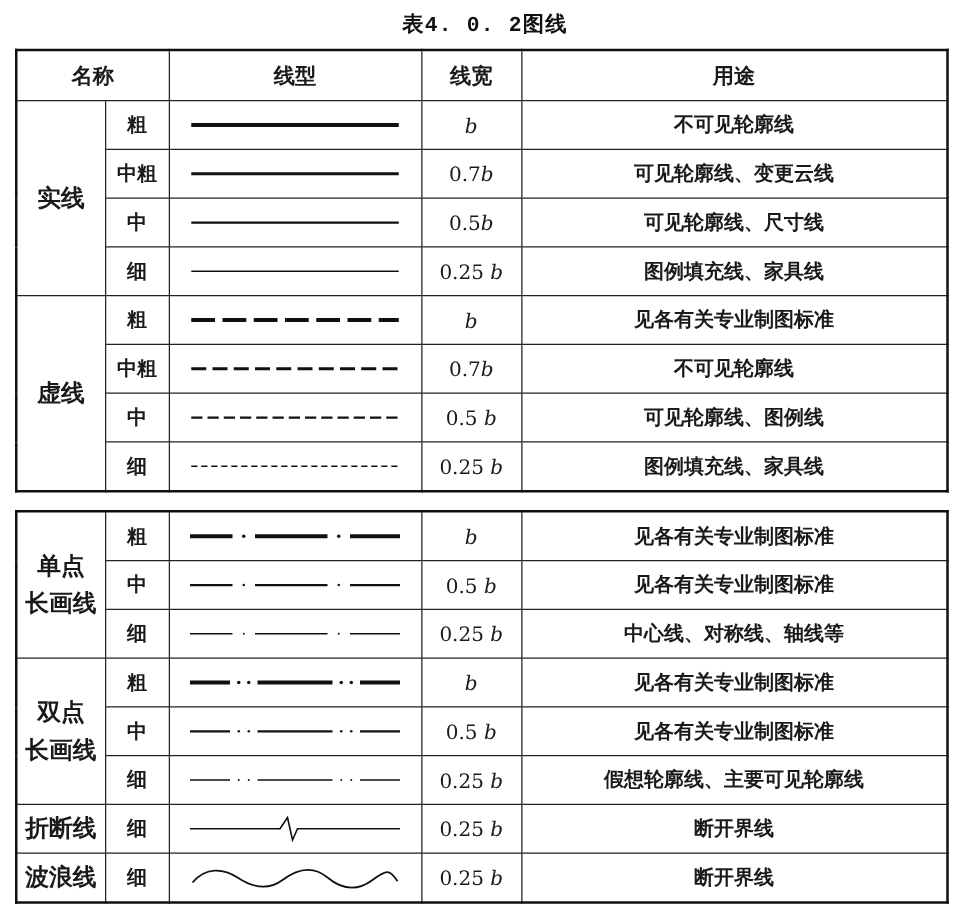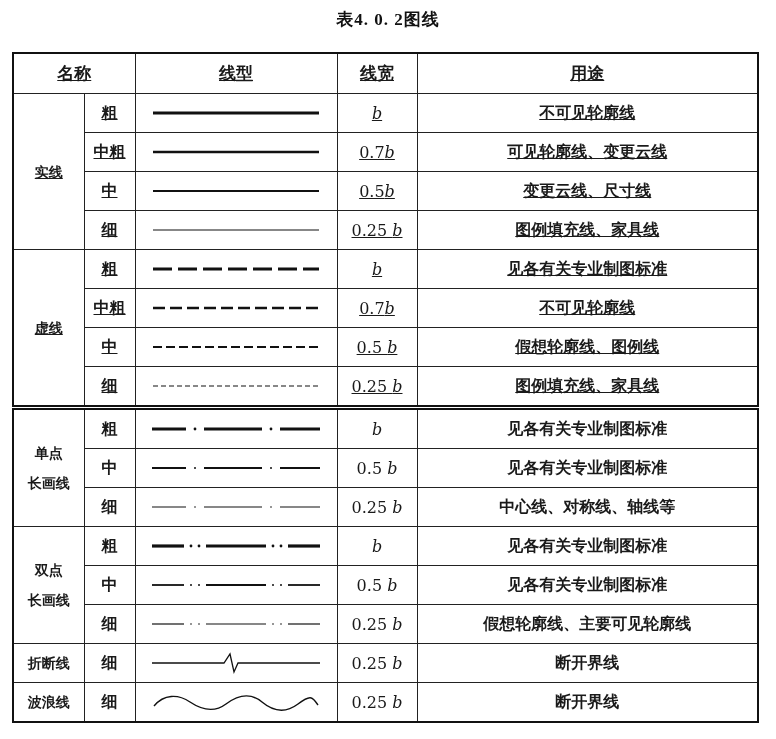--- a/index.html
+++ b/index.html
@@ -1,28 +1,28 @@
 <!DOCTYPE html>
 <html><head>
 <meta charset="utf-8">
 <style>
   html, body { margin:0; padding:0; background:#ffffff; }
   body { width:776px; height:739px; position:relative; overflow:hidden;
          font-family:"DejaVu Serif", "Liberation Serif", serif; color:#1a1a1a; }
   .title { position:absolute; left:0; top:8px; width:776px; text-align:center;
-           font-family:Liberation Serif, serif; font-weight:bold;
+           font-family:Liberation Mono, monospace; font-weight:bold;
            font-size:17px; letter-spacing:1px; color:#111; }
   .tbl { position:absolute; left:12px; width:745px; border-collapse:collapse;
          table-layout:fixed; border:2.5px solid #111; }
   .tbl td { border:1.5px solid #222; text-align:center; vertical-align:middle;
             padding:0; font-size:16px; font-weight:bold; height:38px; }
   .tbl td.w { font-weight:normal; font-size:16px; }
   .tbl td.w i { font-style:italic; }
-  .tbl td.grp { font-size:14px; line-height:30px;margin-top:25px; }
-  #t1 { top:52px;text-decoration:underline; }
+  .tbl td.grp { font-size:19px; line-height:30px;margin-top:25px; }
+  #t1 { top:39px; }
   #t2 { top:408px; }
   .hdr td { height:39px; font-size:17px; }
   .line-cell svg { display:block; margin:0 auto; }
 </style>
 </head>
 <body>
 
 <div class="title">表4. 0. 2图线</div>
 
 <table class="tbl" id="t1">
@@ -63,21 +63,21 @@
     <td>可见轮廓线、变更云线</td>
   </tr>
   <tr>
     <td>中</td>
     <td class="line-cell">
       <svg width="170" height="10" viewBox="0 0 170 10">
             <line x1="2" y1="5" x2="168" y2="5" stroke="#111" stroke-width="1.8"></line>
           </svg>
     </td>
     <td class="w"><span>0.5</span><i>b</i></td>
-    <td>变更云线、尺寸线</td>
+    <td>可见轮廓线、尺寸线</td>
   </tr>
   <tr>
     <td>细</td>
     <td class="line-cell">
       <svg width="170" height="10" viewBox="0 0 170 10">
             <line x1="2" y1="5" x2="168" y2="5" stroke="#111" stroke-width="1.2"></line>
           </svg>
     </td>
     <td class="w"><span>0.25 </span><i>b</i></td>
     <td>图例填充线、家具线</td>
@@ -105,21 +105,21 @@
     <td>不可见轮廓线</td>
   </tr>
   <tr>
     <td>中</td>
     <td class="line-cell">
       <svg width="170" height="10" viewBox="0 0 170 10">
             <line x1="2" y1="5" x2="168" y2="5" stroke="#111" stroke-width="1.8" stroke-dasharray="9,4"></line>
           </svg>
     </td>
     <td class="w"><span>0.5 </span><i>b</i></td>
-    <td>假想轮廓线、图例线</td>
+    <td>可见轮廓线、图例线</td>
   </tr>
   <tr>
     <td>细</td>
     <td class="line-cell">
       <svg width="170" height="10" viewBox="0 0 170 10">
             <line x1="2" y1="5" x2="168" y2="5" stroke="#111" stroke-width="1.1" stroke-dasharray="5,3"></line>
           </svg>
     </td>
     <td class="w"><span>0.25 </span><i>b</i></td>
     <td>图例填充线、家具线</td>

